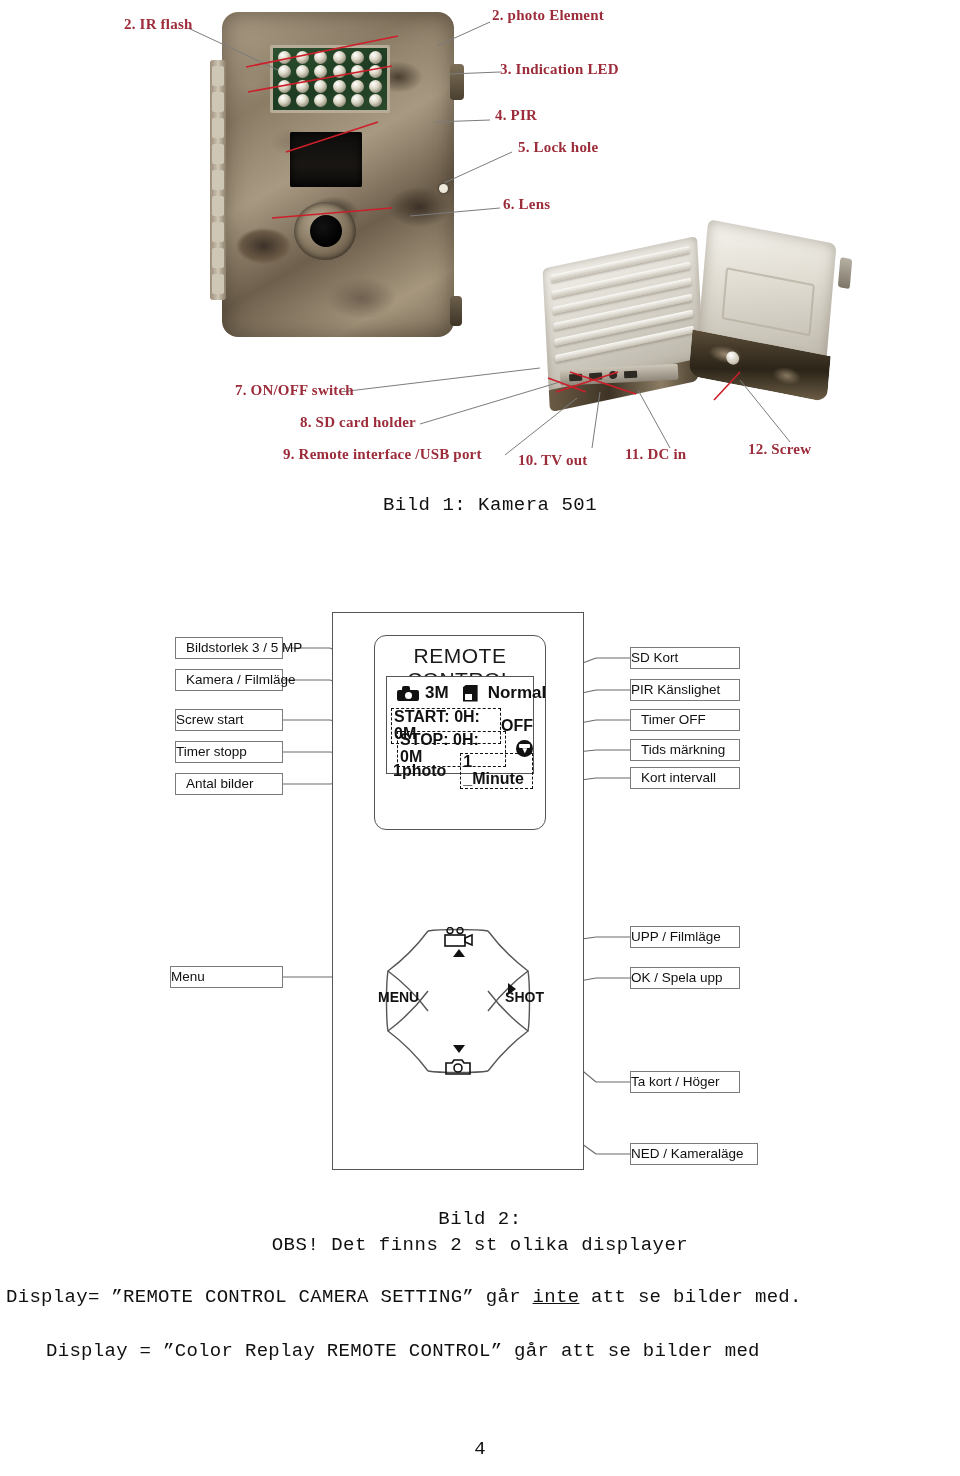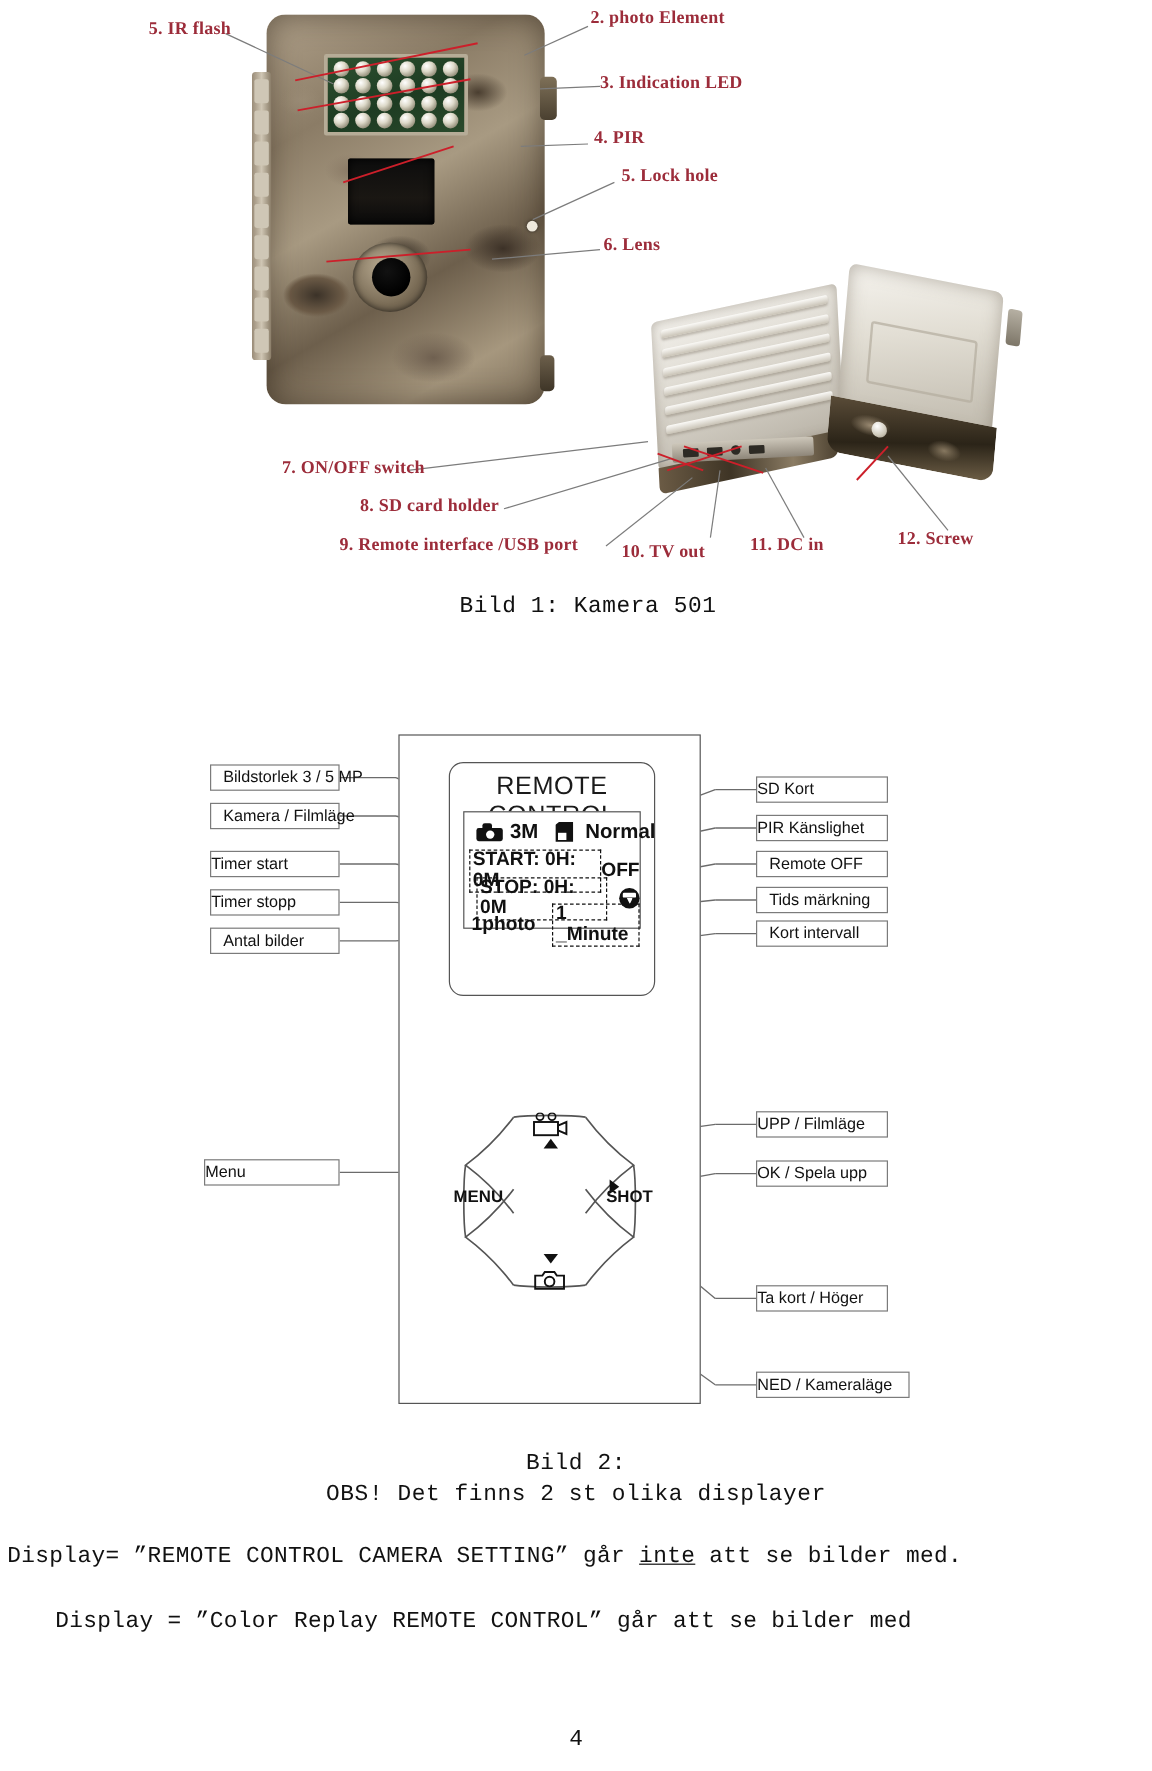--- a/index.html
+++ b/index.html
@@ -476,21 +476,21 @@
       <line x1="248" y1="92" x2="392" y2="66"></line>
       <line x1="286" y1="152" x2="378" y2="122"></line>
       <line x1="272" y1="218" x2="392" y2="208"></line>
       <line x1="548" y1="378" x2="586" y2="392"></line>
       <line x1="556" y1="392" x2="618" y2="372"></line>
       <line x1="570" y1="372" x2="636" y2="394"></line>
       <line x1="714" y1="400" x2="740" y2="372"></line>
     </g>
   </svg>
 
-  <div class="cam-label" style="left:124px; top:16px;">5. IR flash</div>
+  <div class="cam-label" style="left:124px; top:16px;">2. IR flash</div>
   <div class="cam-label" style="left:492px; top:7px;">2. photo Element</div>
   <div class="cam-label" style="left:500px; top:61px;">3. Indication LED</div>
   <div class="cam-label" style="left:495px; top:107px;">4. PIR</div>
   <div class="cam-label" style="left:518px; top:139px;">5. Lock hole</div>
   <div class="cam-label" style="left:503px; top:196px;">6. Lens</div>
   <div class="cam-label" style="left:235px; top:382px;">7. ON/OFF  switch</div>
   <div class="cam-label" style="left:300px; top:414px;">8. SD card holder</div>
   <div class="cam-label" style="left:283px; top:446px;">9. Remote interface /USB port</div>
   <div class="cam-label" style="left:518px; top:452px;">10. TV out</div>
   <div class="cam-label" style="left:625px; top:446px;">11. DC in</div>
@@ -598,28 +598,28 @@
 
     <div class="tri tri-down"></div>
     <svg class="ico-photo" viewBox="0 0 30 20">
       <path d="M3 6 L9 6 L11 3 L19 3 L21 6 L27 6 L27 17 L3 17 Z" fill="none" stroke="#111" stroke-width="1.6"></path>
       <circle cx="15" cy="11" r="4" fill="none" stroke="#111" stroke-width="1.6"></circle>
     </svg>
   </div>
 
   <div class="callout" style="left:175px; top:37px;  width:108px;">Bildstorlek 3 / 5 MP</div>
   <div class="callout" style="left:175px; top:69px;  width:108px;">Kamera / Filmläge</div>
-  <div class="callout center" style="left:175px; top:109px; width:108px;">Timer start</div>
+  <div class="callout center" style="left:175px; top:109px; width:108px;">Screw start</div>
   <div class="callout center" style="left:175px; top:141px; width:108px;">Timer stopp</div>
   <div class="callout" style="left:175px; top:173px; width:108px;">Antal bilder</div>
   <div class="callout center" style="left:170px; top:366px; width:113px;">Menu</div>
 
   <div class="callout center" style="left:630px; top:47px;  width:110px;">SD Kort</div>
   <div class="callout center" style="left:630px; top:79px;  width:110px;">PIR Känslighet</div>
-  <div class="callout" style="left:630px; top:109px; width:110px;">Remote OFF</div>
+  <div class="callout" style="left:630px; top:109px; width:110px;">Timer OFF</div>
   <div class="callout" style="left:630px; top:139px; width:110px;">Tids märkning</div>
   <div class="callout" style="left:630px; top:167px; width:110px;">Kort intervall</div>
   <div class="callout center" style="left:630px; top:326px; width:110px;">UPP / Filmläge</div>
   <div class="callout center" style="left:630px; top:367px; width:110px;">OK / Spela upp</div>
   <div class="callout center" style="left:630px; top:471px; width:110px;">Ta kort / Höger</div>
   <div class="callout center" style="left:630px; top:543px; width:128px;">NED / Kameraläge</div>
 </div>
 
 <div class="caption" style="top:1208px;">Bild 2:</div>
 <div class="caption" style="top:1234px;">OBS! Det finns 2 st olika displayer</div>

